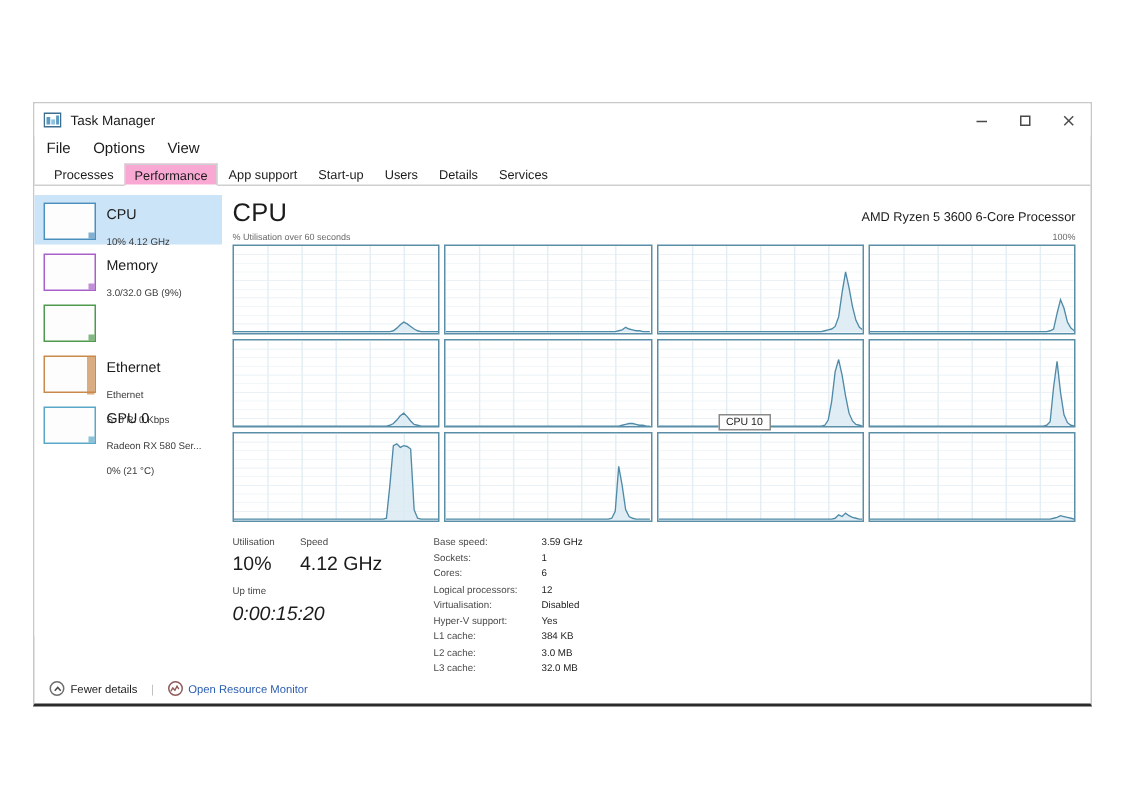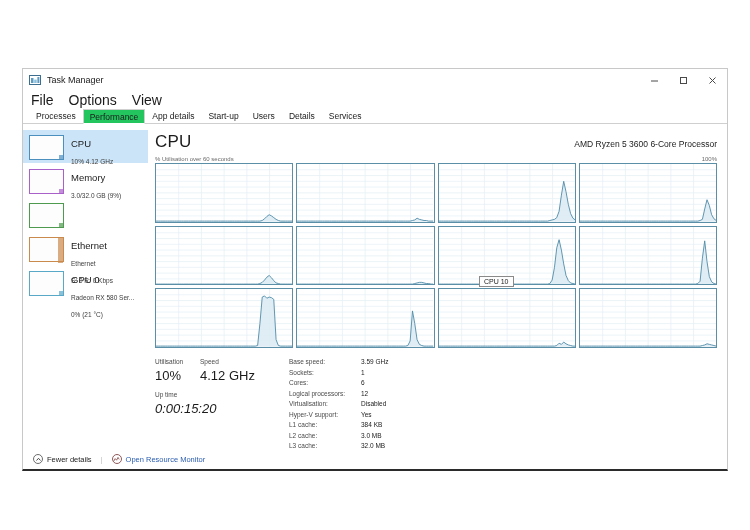--- a/index.html
+++ b/index.html
@@ -36,39 +36,39 @@
     display: flex; align-items: center; justify-content: center;
     color: #3a3a3a;
   }
   .win-btn svg { display:block; }
   
   .menubar {
     height: 17px; flex: 0 0 17px;
     display: flex; align-items: center;
     padding-left: 6px; gap: 11px;
   }
-  .menu-item { font-size: 14px; color: #1b1b1b; padding: 1px 2px; }
+  .menu-item { font-size: 10px; color: #1b1b1b; padding: 1px 2px; }
   
   .tabstrip {
     height: 16px; flex: 0 0 16px;
     display: flex; align-items: flex-end;
     padding-left: 6px;
     border-bottom: 1px solid #cfcfcf;
     position: relative;
   }
   .tab {
     font-size: 8.5px; color: #1b1b1b;
     padding: 2px 6px 2px 6px;
     height: 15px;
     line-height: 11px;
     border: 1px solid transparent;
     white-space: nowrap;
   }
   .tab.active {
-    background: #22c55e;
+    background: #f9a8d4;
     border: 1px solid #cfcfcf;
     border-bottom: 1px solid #ffffff;
     position: relative; z-index: 2;
     margin-bottom: -1px;
   }
   
   .body {
     flex: 1 1 auto;
     display: flex;
     min-height: 0;
@@ -214,21 +214,21 @@
 
   <div class="menubar">
     <span class="menu-item">File</span>
     <span class="menu-item">Options</span>
     <span class="menu-item">View</span>
   </div>
 
   <div class="tabstrip">
     <div class="tab">Processes</div>
     <div class="tab active">Performance</div>
-    <div class="tab">App details</div>
+    <div class="tab">App support</div>
     <div class="tab">Start-up</div>
     <div class="tab">Users</div>
     <div class="tab">Details</div>
     <div class="tab">Services</div>
   </div>
 
   <div class="body">
 
     <div class="sidebar">
 

